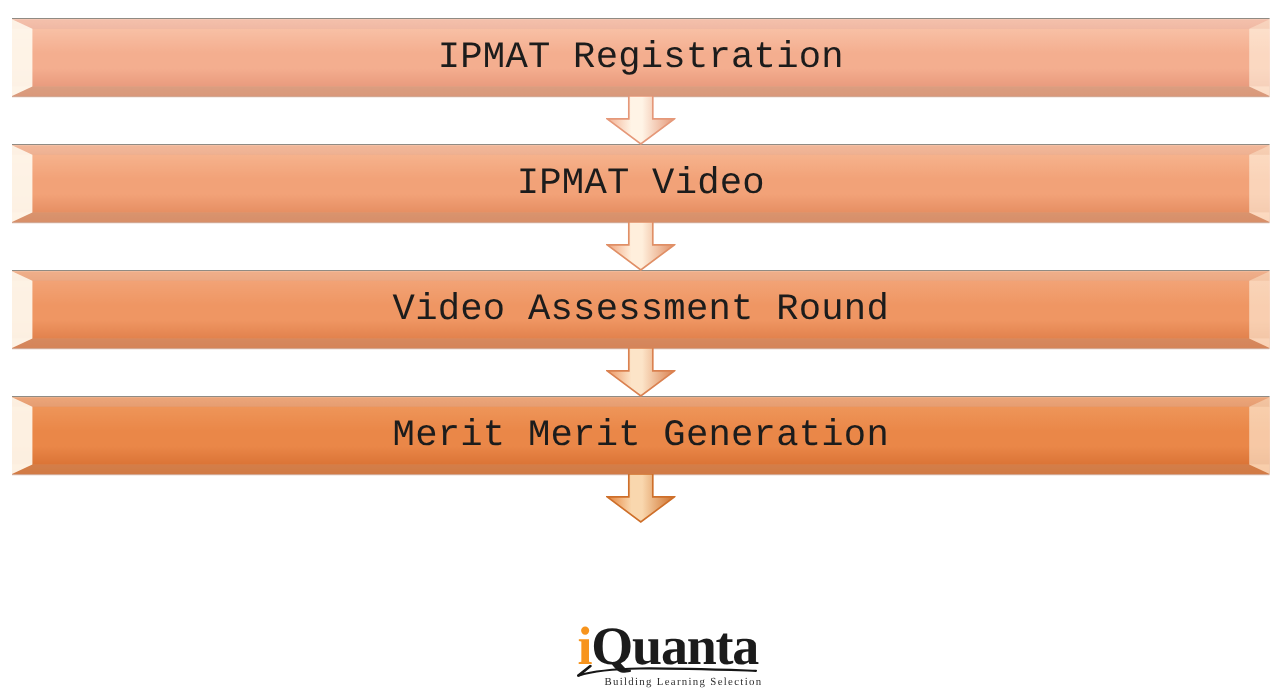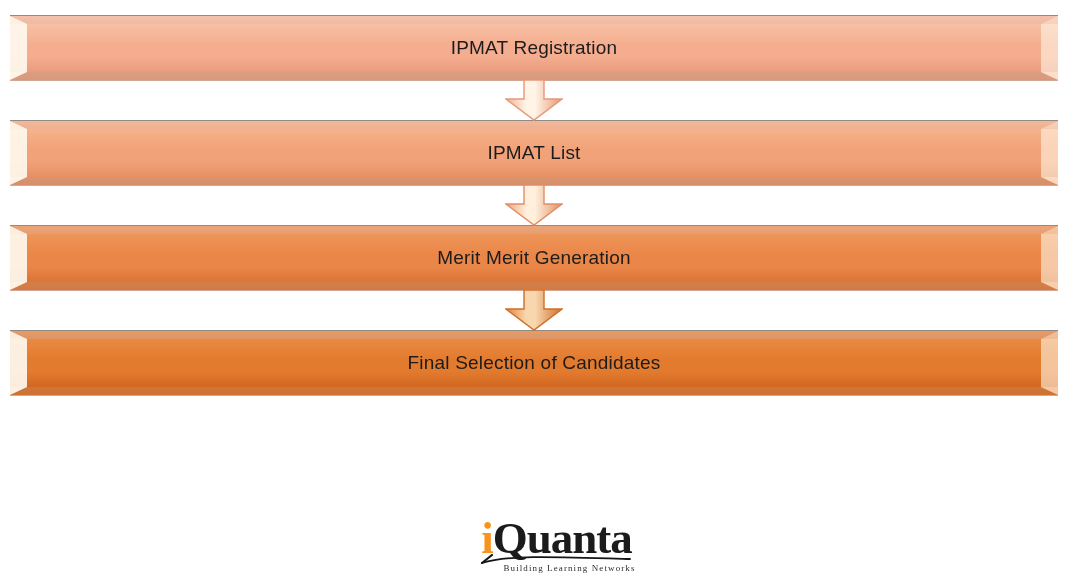--- a/index.html
+++ b/index.html
@@ -25,24 +25,25 @@
     background:linear-gradient(180deg, var(--light) 0%, var(--fill) 42%, var(--fill) 68%, var(--dark) 100%);
     border-style:solid;
     border-width:8px 17px 8px 17px;
     border-top-color:rgba(255,255,255,0.30);
     border-left-color:rgba(255,249,238,0.92);
     border-right-color:rgba(255,244,227,0.60);
     border-bottom-color:rgba(140,70,35,0.28);
     box-shadow:0 -1px 0 #908b83, 0 1px 0 rgba(175,95,55,0.55);
   }
   .bar-label{
-    font-size:19px;
+    font-size:31px;
     color:#1c1c1c;
     letter-spacing:0.2px;
     white-space:nowrap;
+    font-family:Liberation Mono, monospace;
   }
   .arrow-wrap{
     height:41px;
     display:flex;
     justify-content:center;
     align-items:flex-start;
   }
   .arrow-wrap svg{display:block;}
   .logo{
     position:absolute;
@@ -92,33 +93,51 @@
                 <stop offset="0.52" stop-color="#FFF4E6"></stop>
                 <stop offset="1" stop-color="#E59879"></stop>
               </linearGradient>
             </defs>
             <path d="M19 0 L39 0 L39 19 L57 19 L29 40 L1 19 L19 19 Z" fill="url(#agrad0)" stroke="#E59879" stroke-width="1.4" stroke-linejoin="miter"></path>
           </svg>
         </div>
       </div>
       <div class="step">
         <div class="bar" style="--light: #F6B28C; --fill: #F2A278; --dark: #E68F63;">
-          <span class="bar-label" style="color: rgb(28, 28, 28);">IPMAT List</span>
+          <span class="bar-label" style="color: rgb(28, 28, 28);">IPMAT Video</span>
         </div>
         <div class="arrow-wrap">
           <svg width="58" height="41" viewBox="0 0 58 41">
             <defs>
               <linearGradient id="agrad1" x1="0" y1="0" x2="1" y2="0">
                 <stop offset="0" stop-color="#F0A47D"></stop>
                 <stop offset="0.36" stop-color="#FFEFDC"></stop>
                 <stop offset="0.52" stop-color="#FFEFDC"></stop>
                 <stop offset="1" stop-color="#E08F66"></stop>
               </linearGradient>
             </defs>
             <path d="M19 0 L39 0 L39 19 L57 19 L29 40 L1 19 L19 19 Z" fill="url(#agrad1)" stroke="#E08F66" stroke-width="1.4" stroke-linejoin="miter"></path>
+          </svg>
+        </div>
+      </div>
+      <div class="step">
+        <div class="bar" style="--light: #F2A376; --fill: #EF9663; --dark: #E2824D;">
+          <span class="bar-label" style="color: rgb(28, 28, 28);">Video Assessment Round</span>
+        </div>
+        <div class="arrow-wrap">
+          <svg width="58" height="41" viewBox="0 0 58 41">
+            <defs>
+              <linearGradient id="agrad2" x1="0" y1="0" x2="1" y2="0">
+                <stop offset="0" stop-color="#EC9765"></stop>
+                <stop offset="0.36" stop-color="#FCE4C8"></stop>
+                <stop offset="0.52" stop-color="#FCE4C8"></stop>
+                <stop offset="1" stop-color="#DA8150"></stop>
+              </linearGradient>
+            </defs>
+            <path d="M19 0 L39 0 L39 19 L57 19 L29 40 L1 19 L19 19 Z" fill="url(#agrad2)" stroke="#DA8150" stroke-width="1.4" stroke-linejoin="miter"></path>
           </svg>
         </div>
       </div>
       <div class="step">
         <div class="bar" style="--light: #EE9559; --fill: #EA8748; --dark: #DB7436;">
           <span class="bar-label" style="color: rgb(28, 28, 28);">Merit Merit Generation</span>
         </div>
         <div class="arrow-wrap">
           <svg width="58" height="41" viewBox="0 0 58 41">
             <defs>
@@ -126,29 +145,24 @@
                 <stop offset="0" stop-color="#E5823A"></stop>
                 <stop offset="0.36" stop-color="#F9D7AE"></stop>
                 <stop offset="0.52" stop-color="#F9D7AE"></stop>
                 <stop offset="1" stop-color="#CE6F2A"></stop>
               </linearGradient>
             </defs>
             <path d="M19 0 L39 0 L39 19 L57 19 L29 40 L1 19 L19 19 Z" fill="url(#agrad3)" stroke="#CE6F2A" stroke-width="1.4" stroke-linejoin="miter"></path>
           </svg>
         </div>
       </div>
-      <div class="step">
-        <div class="bar" style="--light: #E88A42; --fill: #E37B2E; --dark: #D16722;">
-          <span class="bar-label" style="color: rgb(28, 28, 28);">Final Selection of Candidates</span>
-        </div>
-      </div>
     </div>
 
   <div class="logo">
     <div class="logo-text"><span style="color:#F7941D;">i</span><span>Quanta</span></div>
     <svg class="logo-swoosh" width="158" height="10" viewBox="0 0 158 10">
       <path d="M4 9 C 30 1, 70 2.5, 152 5" fill="none" stroke="#161616" stroke-width="1.8" stroke-linecap="round"></path>
       <path d="M4 9 L14 1" fill="none" stroke="#161616" stroke-width="2.2" stroke-linecap="round"></path>
     </svg>
-    <div class="tagline">Building Learning Networks</div>
+    <div class="tagline">Building Learning Selection</div>
   </div>
 
 </div>
 
 </body></html>

